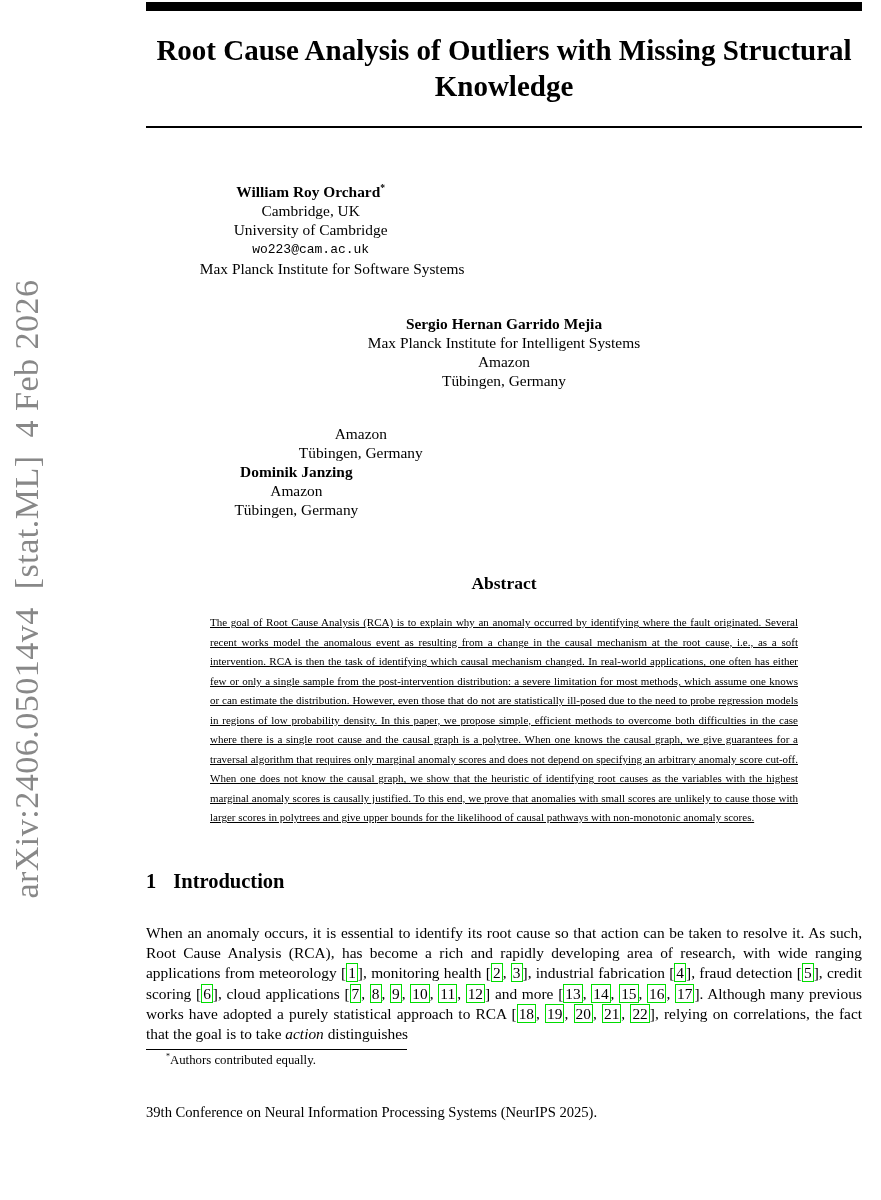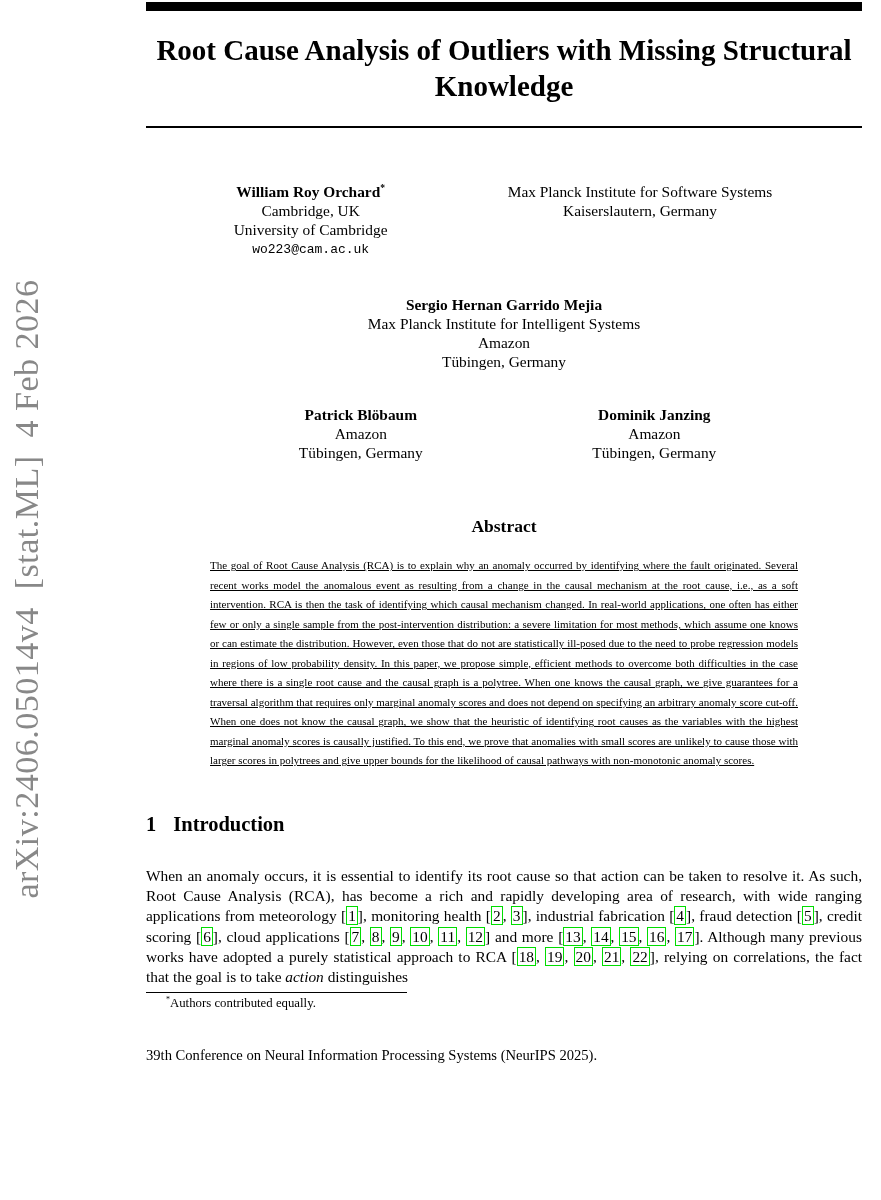--- a/index.html
+++ b/index.html
@@ -50,20 +50,21 @@
   .title-rule {
     margin-top: 21px;
     height: 2.5px;
     background: #000;
   }
   .authors-row {
     display: flex;
     font-size: 15.4px;
     line-height: 19px;
     text-align: center;
+    flex-direction: column;
   }
   .row-1 { margin-top: 54px; }
   .row-2 { margin-top: 36px; justify-content: center; }
   .row-3 { margin-top: 34px; }
   .row-1 .col-a { width: 40%; margin-left: 3%; }
   .row-1 .col-b { width: 48%; margin-left: 2%; }
   .row-3 .col-a { width: 40%; margin-left: 10%; }
   .row-3 .col-b { width: 40%; margin-left: 1%; }
   .author-name { font-weight: bold; }
   .author-email {
@@ -139,36 +140,34 @@
 
   <div class="authors-row row-1">
     <div class="col-a">
       <div class="author-name"><span>William Roy Orchard</span><sup class="marker">*</sup></div>
       <div class="author-affil">Cambridge, UK</div>
       <div class="author-affil">University of Cambridge</div>
       <div class="author-email">wo223@cam.ac.uk</div>
     </div>
     <div class="col-b">
       <div class="author-affil">Max Planck Institute for Software Systems</div>
-      <div class="author-affil">Kaiserslautern, Germany</div>
     </div>
   </div>
 
   <div class="authors-row row-2">
     <div>
       <div class="author-name">Sergio Hernan Garrido Mejia</div>
       <div class="author-affil">Max Planck Institute for Intelligent Systems</div>
       <div class="author-affil">Amazon</div>
       <div class="author-affil">Tübingen, Germany</div>
     </div>
   </div>
 
   <div class="authors-row row-3">
     <div class="col-a">
-      <div class="author-name">Patrick Blöbaum</div>
       <div class="author-affil">Amazon</div>
       <div class="author-affil">Tübingen, Germany</div>
     </div>
     <div class="col-b">
       <div class="author-name">Dominik Janzing</div>
       <div class="author-affil">Amazon</div>
       <div class="author-affil">Tübingen, Germany</div>
     </div>
   </div>
 

